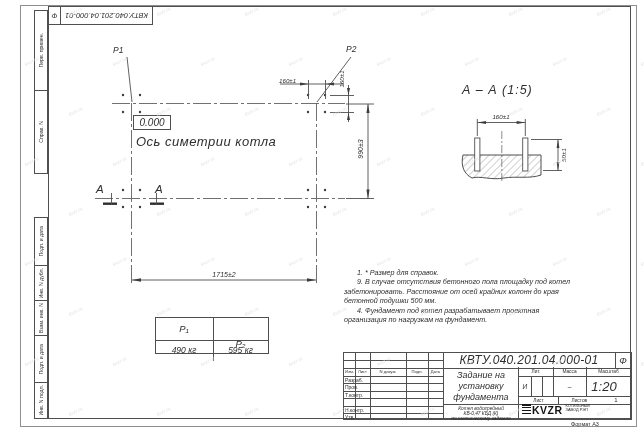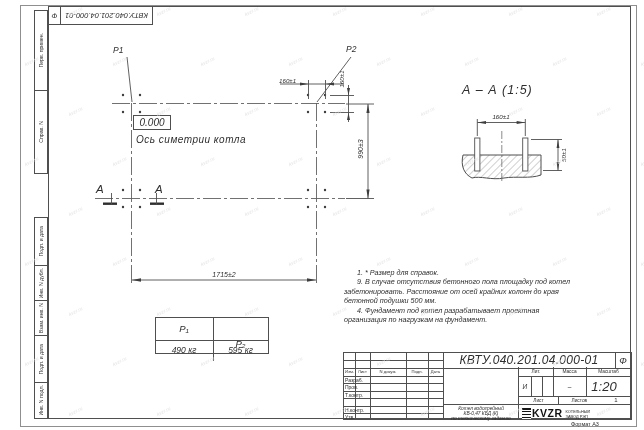--- a/index.html
+++ b/index.html
@@ -217,21 +217,21 @@
       <line class="thin" x1="543" y1="170.5" x2="562" y2="170.5"></line>
       <line class="thin" x1="558" y1="139.5" x2="558" y2="170.5"></line>
       <polygon class="arr" points="558,139.5 556.6,148 559.4,148"></polygon>
       <polygon class="arr" points="558,170.5 556.6,162 559.4,162"></polygon>
     </g>
   </svg>
 
   <div class="abs it" style="left:113px;top:45px;font-size:8.5px">P1</div>
   <div class="abs it" style="left:346px;top:44px;font-size:8.5px">P2</div>
   <div class="box ctr it" style="left:133px;top:114.5px;width:38px;height:15px;font-size:10px">0.000</div>
-  <div class="abs it" style="left:136px;top:134px;font-size:10px;letter-spacing:.5px">Ось симетрии котла</div>
+  <div class="abs it" style="left:136px;top:134px;font-size:13px;letter-spacing:.5px">Ось симетрии котла</div>
   <div class="dim ctr" style="left:196px;top:271px;width:56px">1715±2</div>
   <div class="dim ctr rot" style="left:340px;top:144px;width:40px;height:10px">990±3</div>
   <div class="dim" style="left:279px;top:76.5px;font-size:6.2px">160±1</div>
   <div class="dim ctr rot" style="left:328px;top:74px;width:26px;height:10px;font-size:6.2px">160±1</div>
   <div class="abs it" style="left:96px;top:183px;font-size:11.5px">А</div>
   <div class="abs it" style="left:155px;top:183px;font-size:11.5px">А</div>
 
   <div class="abs it" style="left:462px;top:83px;font-size:12.5px;letter-spacing:1px">А – А (1:5)</div>
   <div class="dim ctr" style="left:487px;top:112.5px;width:28px;font-size:6.2px">160±1</div>
   <div class="dim ctr rot" style="left:551px;top:150px;width:24px;height:10px;font-size:6.2px">50±1</div>
@@ -279,20 +279,21 @@
     <div class="abs ctr tbl" style="left:62px;top:15px;width:22px;height:7px">Подп.</div>
     <div class="abs ctr tbl" style="left:84px;top:15px;width:15px;height:7px">Дата</div>
 
     <div class="abs" style="left:1px;top:23.5px;width:30px;font-size:5px;white-space:nowrap">Разраб.</div>
     <div class="abs" style="left:1px;top:31px;width:30px;font-size:5px;white-space:nowrap">Пров.</div>
     <div class="abs" style="left:1px;top:38.5px;width:30px;font-size:5px;white-space:nowrap">Т.контр.</div>
     <div class="abs" style="left:1px;top:46px;width:30px;font-size:5px;white-space:nowrap"></div>
     <div class="abs" style="left:1px;top:53.5px;width:30px;font-size:5px;white-space:nowrap">Н.контр.</div>
     <div class="abs" style="left:1px;top:60.5px;width:30px;font-size:5px;white-space:nowrap">Утв.</div>
 
+    <div class="abs ctr it" style="left:101px;top:16px;width:72px;height:34px;font-size:9px;line-height:11px">Задание на установку фундамента</div>
     <div class="ln h" style="left:100px;top:51px;width:74px"></div>
     <div class="abs it" style="left:101px;top:52.5px;width:72px;font-size:4.8px;line-height:5.2px;text-align:center">
       <div>Котел водогрейный</div>
       <div>КВ-0,47 КБД (К)</div>
       <div>по техническому заданию</div>
     </div>
 
     <div class="ln h" style="left:175px;top:23px;width:112px"></div>
     <div class="ln h" style="left:175px;top:43px;width:112px"></div>
     <div class="ln h" style="left:175px;top:51px;width:112px"></div>
@@ -307,21 +308,21 @@
     <div class="abs ctr it" style="left:209px;top:23px;width:33px;height:20px;font-size:6.5px">–</div>
     <div class="abs ctr it" style="left:242px;top:23px;width:36px;height:20px;font-size:13px">1:20</div>
 
     <div class="ln v" style="left:214px;top:43px;height:8px"></div>
     <div class="abs ctr" style="left:175px;top:43.5px;width:39px;height:7px;font-size:4.8px">Лист</div>
     <div class="abs" style="left:214px;top:43px;width:73px;height:8px;display:flex;align-items:center;justify-content:space-around">
       <span style="font-size:4.8px">Листов</span>
       <span style="font-size:6px">1</span>
     </div>
 
-    <div class="abs" style="left:175px;top:51px;width:112px;height:15px;display:flex;align-items:flex-end;padding-left:3px">
+    <div class="abs" style="left:175px;top:51px;width:112px;height:25px;display:flex;align-items:flex-start;padding-left:3px">
       <div style="width:9px;height:11px;background:repeating-linear-gradient(180deg,#161616 0 1.6px,#ffffff 1.6px 2.9px)"></div>
       <span style="font-weight:bold;font-size:10.5px;letter-spacing:.5px;color:#111;margin-left:1px">KVZR</span>
       <div style="margin-left:3px;font-size:3.9px;line-height:4.4px;color:#222">
         <div>КОТЕЛЬНЫЙ</div>
         <div>ЗАВОД РЭП</div>
       </div>
     </div>
   </div>
 
   <div class="abs ctr" style="left:540px;top:420px;width:90px;height:8px;font-size:5.5px">Формат А3</div>

